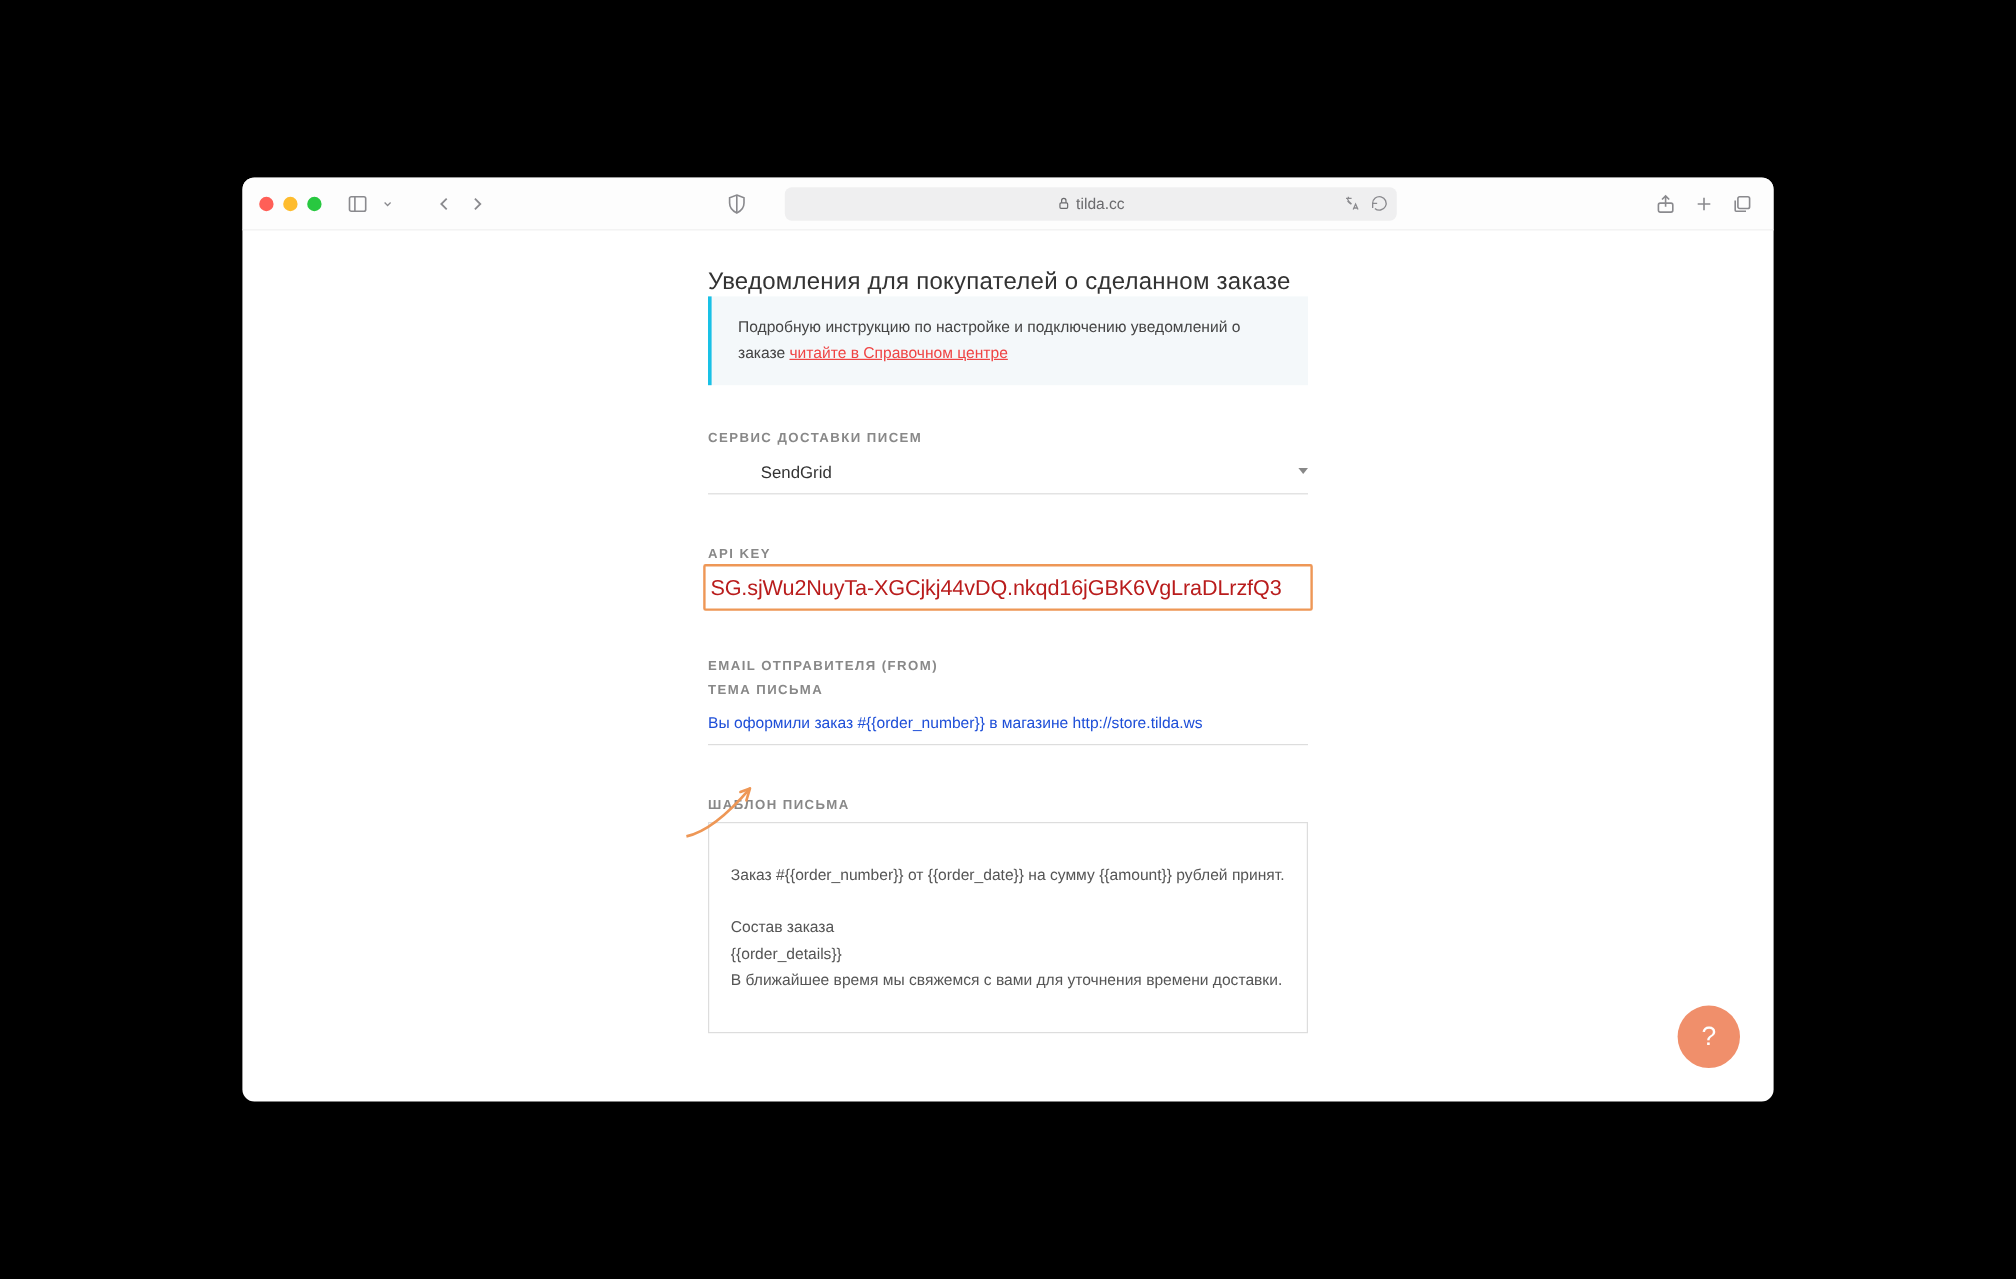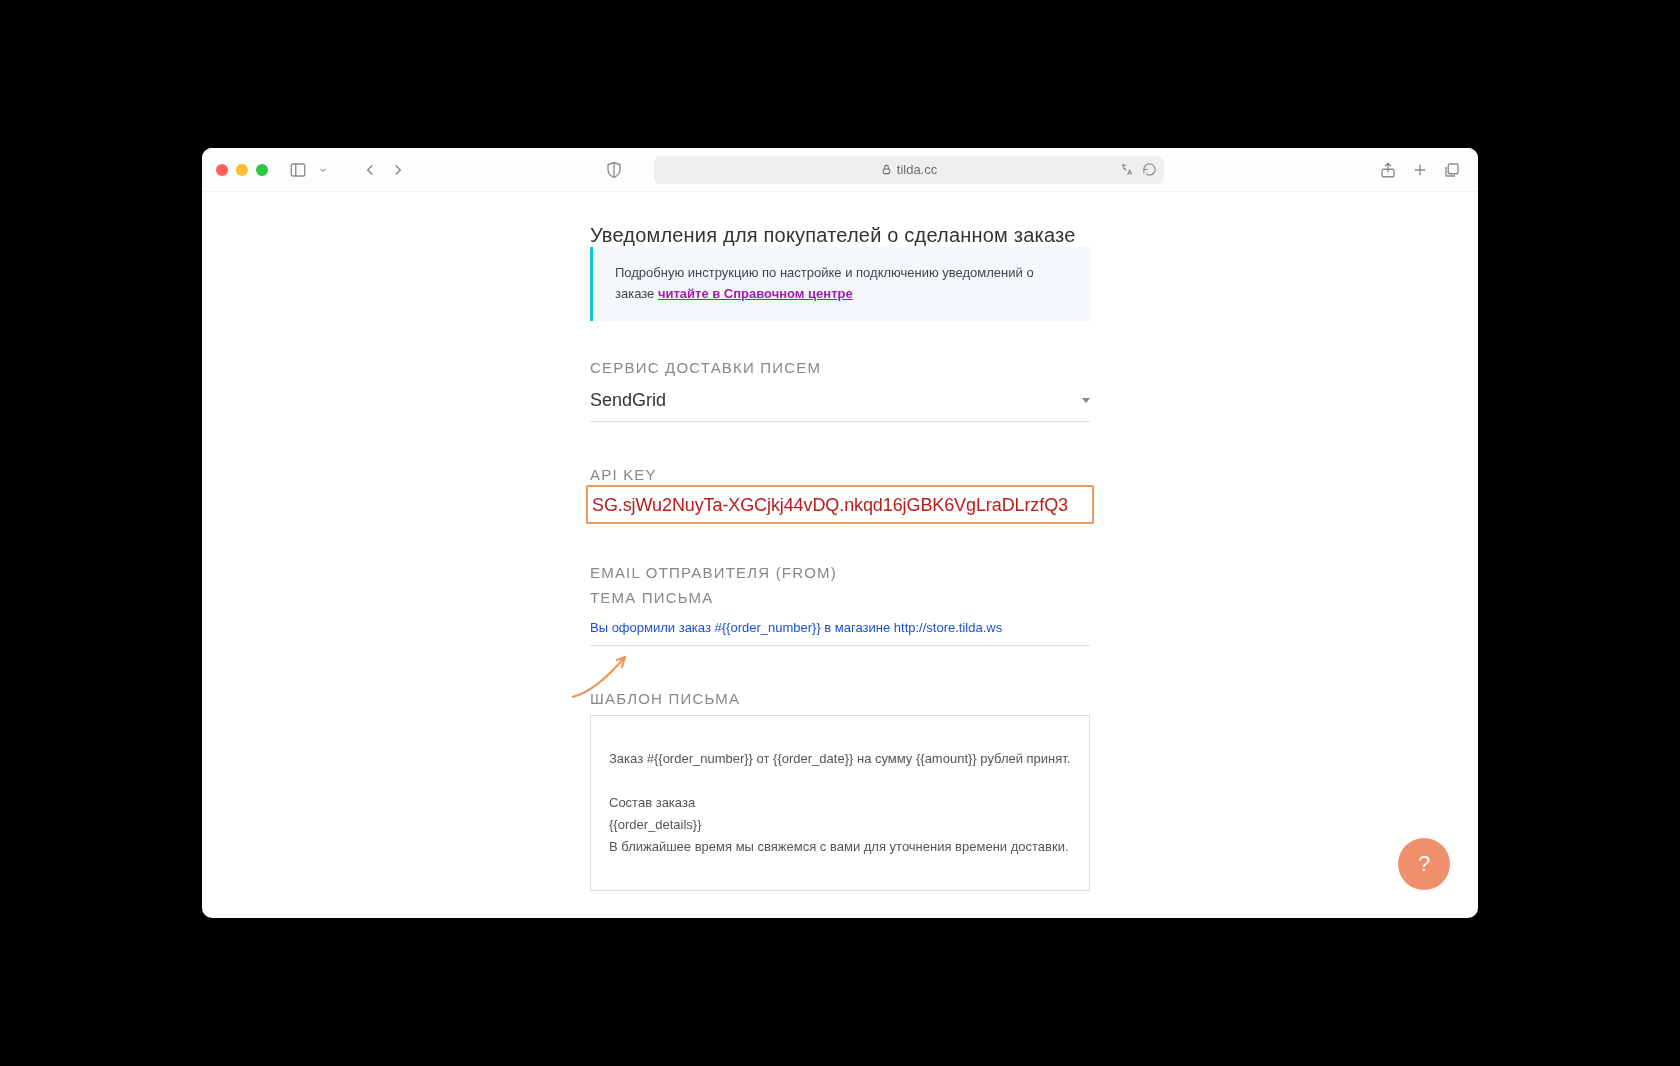--- a/index.html
+++ b/index.html
@@ -111,45 +111,45 @@
     .info-box {
       border-left: 3px solid #19c1e6;
       background: #f4f8fa;
       padding: 16px 22px;
       font-size: 13px;
       color: #444;
       line-height: 1.6;
       margin-bottom: 38px;
     }
     .info-box a {
-      color: #a21caf;
+      color: #ef4444;
       text-decoration: underline;
-      font-weight: bold;
     }
     .field-label {
-      font-size: 15px;
+      font-size: 11px;
       letter-spacing: 1.2px;
       color: #888;
       text-transform: uppercase;
       margin-bottom: 8px;
-      font-weight: 400;
+      font-weight: 700;
     }
     .select-field {
       display: flex;
       align-items: center;
       justify-content: space-between;
       border-bottom: 1px solid #ddd;
       padding: 6px 0 10px 0;
       margin-bottom: 44px;
       cursor: pointer;
     }
     .select-value {
-      font-size: 18px;
+      font-size: 14px;
       color: #333;
       font-weight: 300;
+      margin-left: 44px;
     }
     .caret-down {
       width: 0; height: 0;
       border-left: 4px solid transparent;
       border-right: 4px solid transparent;
       border-top: 5px solid #888;
     }
     .text-input-wrap {
       margin-bottom: 44px;
       position: relative;

